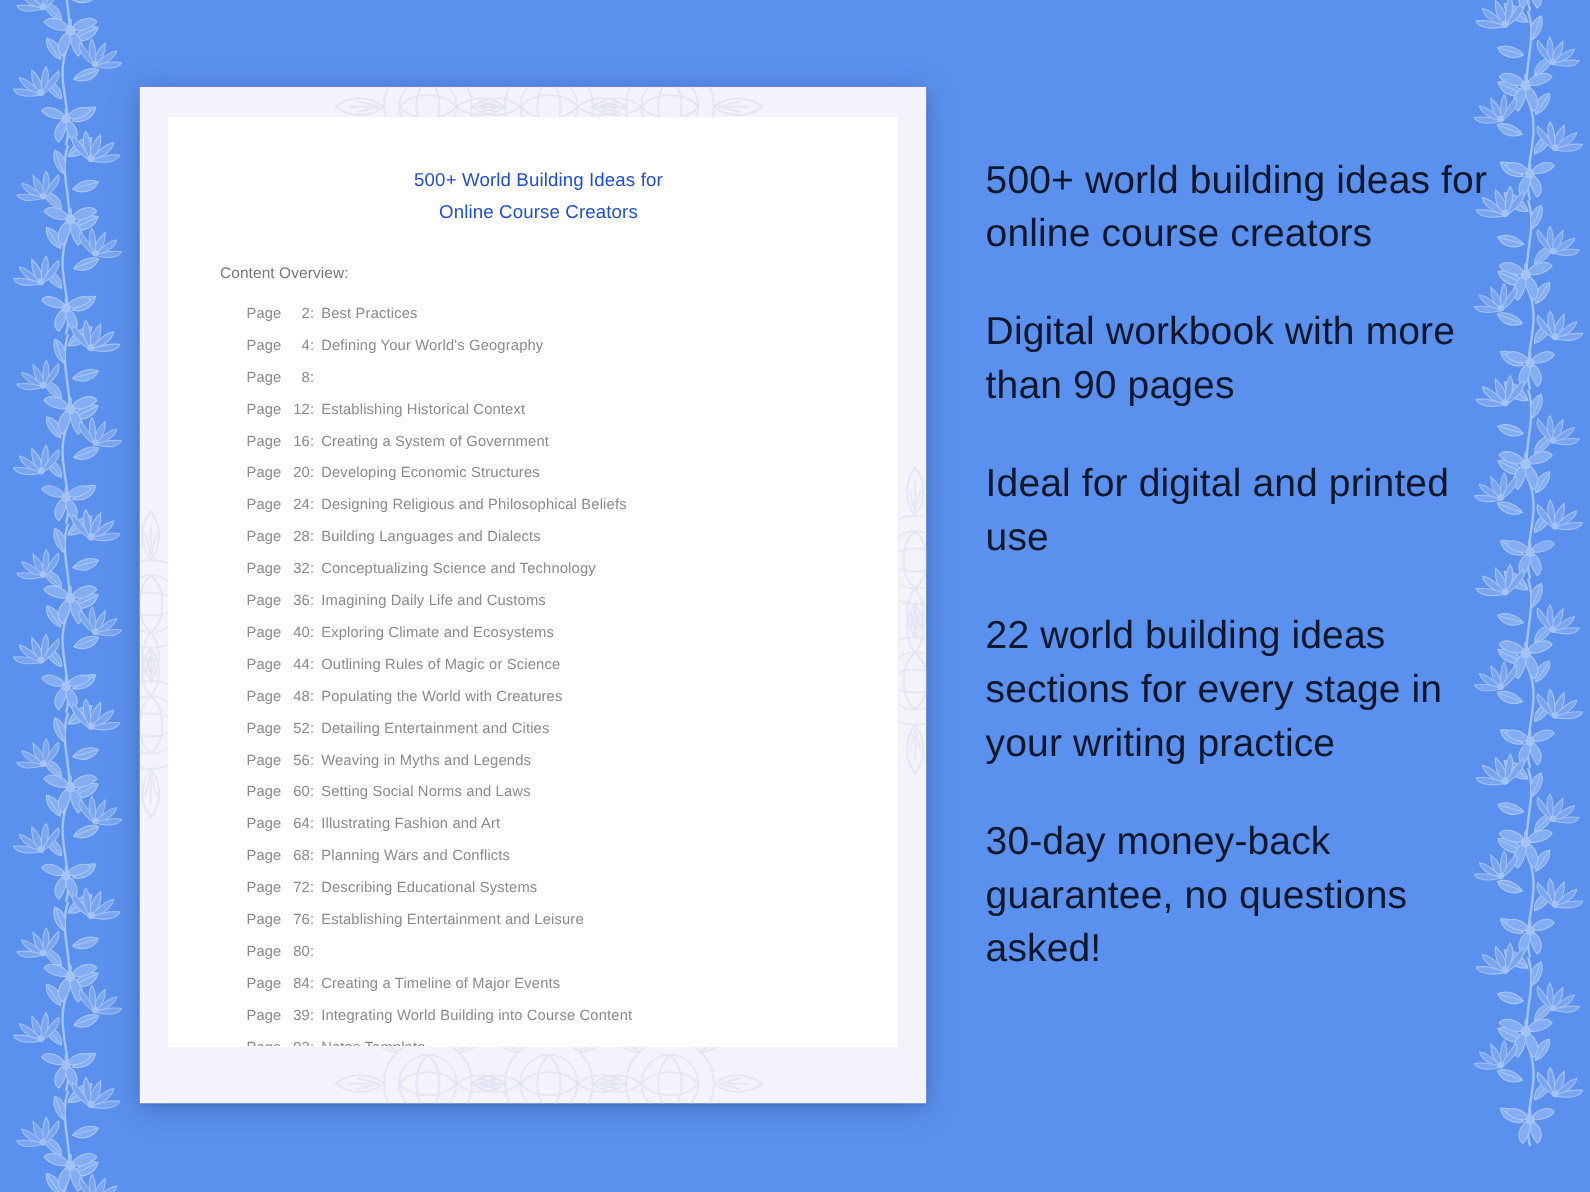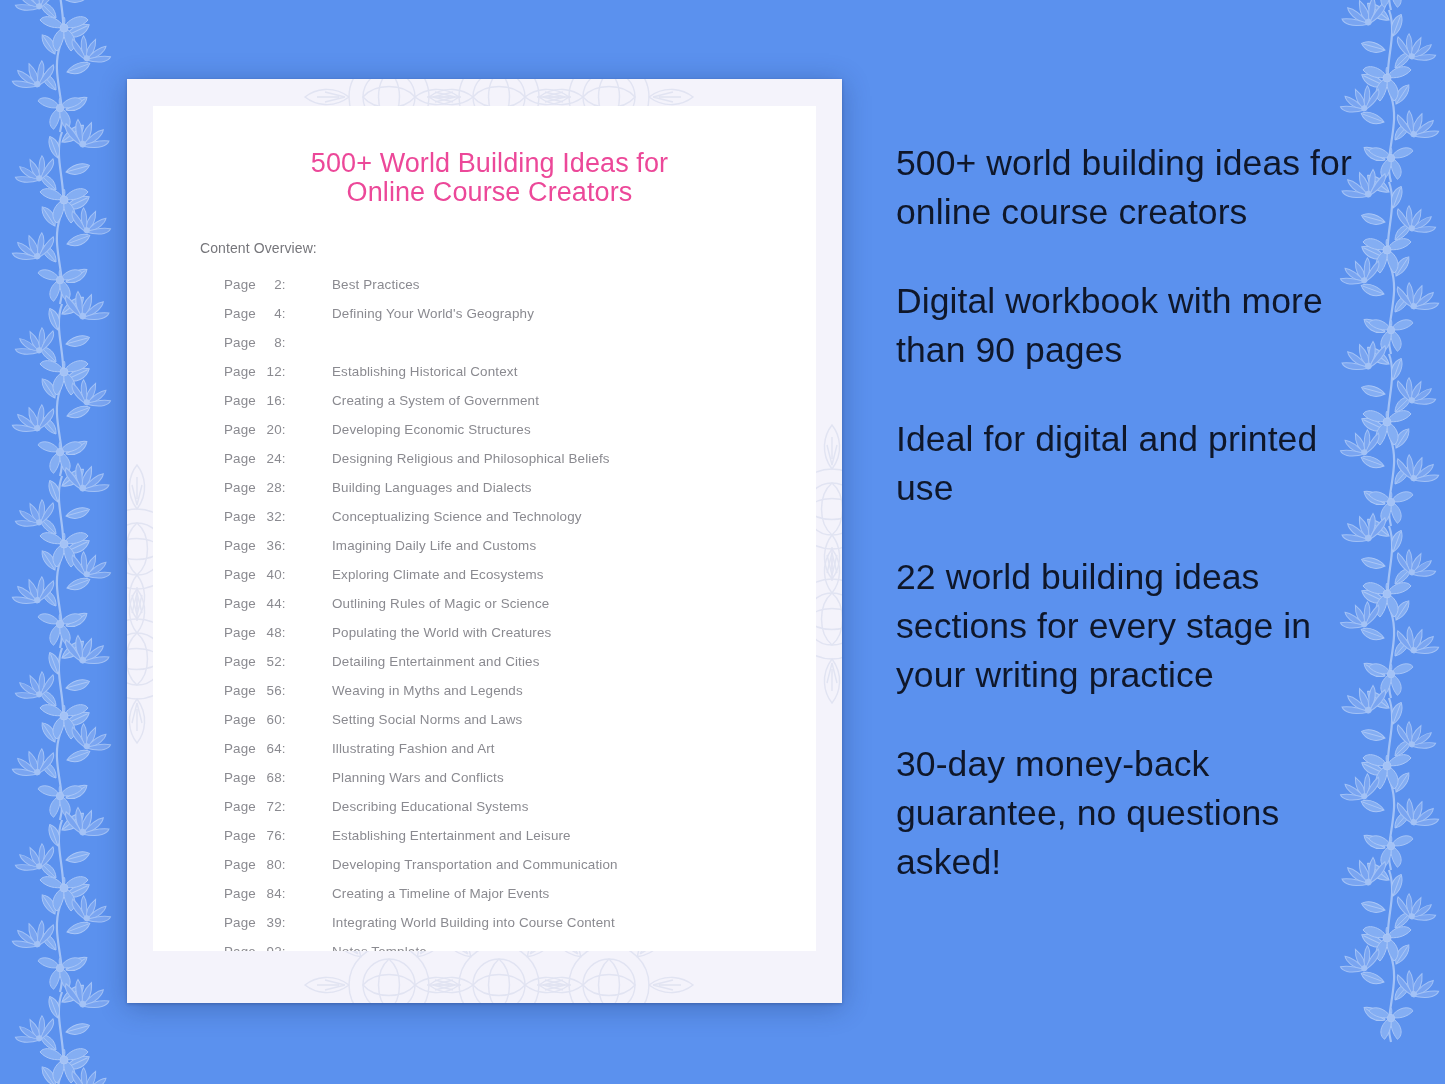--- a/index.html
+++ b/index.html
@@ -67,25 +67,25 @@
 
   .sheet-inner {
     position: absolute;
     inset: 0;
     padding: 43px 34px 0 44px;
     box-sizing: border-box;
   }
 
   .doc-title {
     margin: 0;
-    font-size: 27px;
+    font-size: 17px;
     line-height: 29px;
     font-weight: 400;
     text-align: center;
-    color: #ec4899;
+    color: #1d4ed8;
     letter-spacing: 0.1px;
     padding: 0 40px;
   }
   .doc-title .t-line { display: block; }
 
   .overview-label {
     margin: 33px 0 0 3px;
     font-size: 14px;
     color: #76767b;
     font-weight: 400;
@@ -99,21 +99,20 @@
   }
   .toc-item {
     display: flex;
     align-items: baseline;
     font-size: 13.4px;
     line-height: 29px;
     color: #8a8a90;
     letter-spacing: 0.15px;
     padding-left: 27px;
     white-space: nowrap;
-    gap: 40px;
   }
   .toc-page {
     display: inline-block;
     min-width: 63px;
     text-align: left;
   }
   .toc-page .pnum {
     display: inline-block;
     width: 22px;
     text-align: right;
@@ -331,21 +330,20 @@
             <li class="toc-item">
               <span class="toc-page">Page <span class="pnum">72</span>:</span>
               <span class="toc-title">Describing Educational Systems</span>
             </li>
             <li class="toc-item">
               <span class="toc-page">Page <span class="pnum">76</span>:</span>
               <span class="toc-title">Establishing Entertainment and Leisure</span>
             </li>
             <li class="toc-item">
               <span class="toc-page">Page <span class="pnum">80</span>:</span>
-              <span class="toc-title">Developing Transportation and Communication</span>
             </li>
             <li class="toc-item">
               <span class="toc-page">Page <span class="pnum">84</span>:</span>
               <span class="toc-title">Creating a Timeline of Major Events</span>
             </li>
             <li class="toc-item">
               <span class="toc-page">Page <span class="pnum">39</span>:</span>
               <span class="toc-title">Integrating World Building into Course Content</span>
             </li>
             <li class="toc-item">

